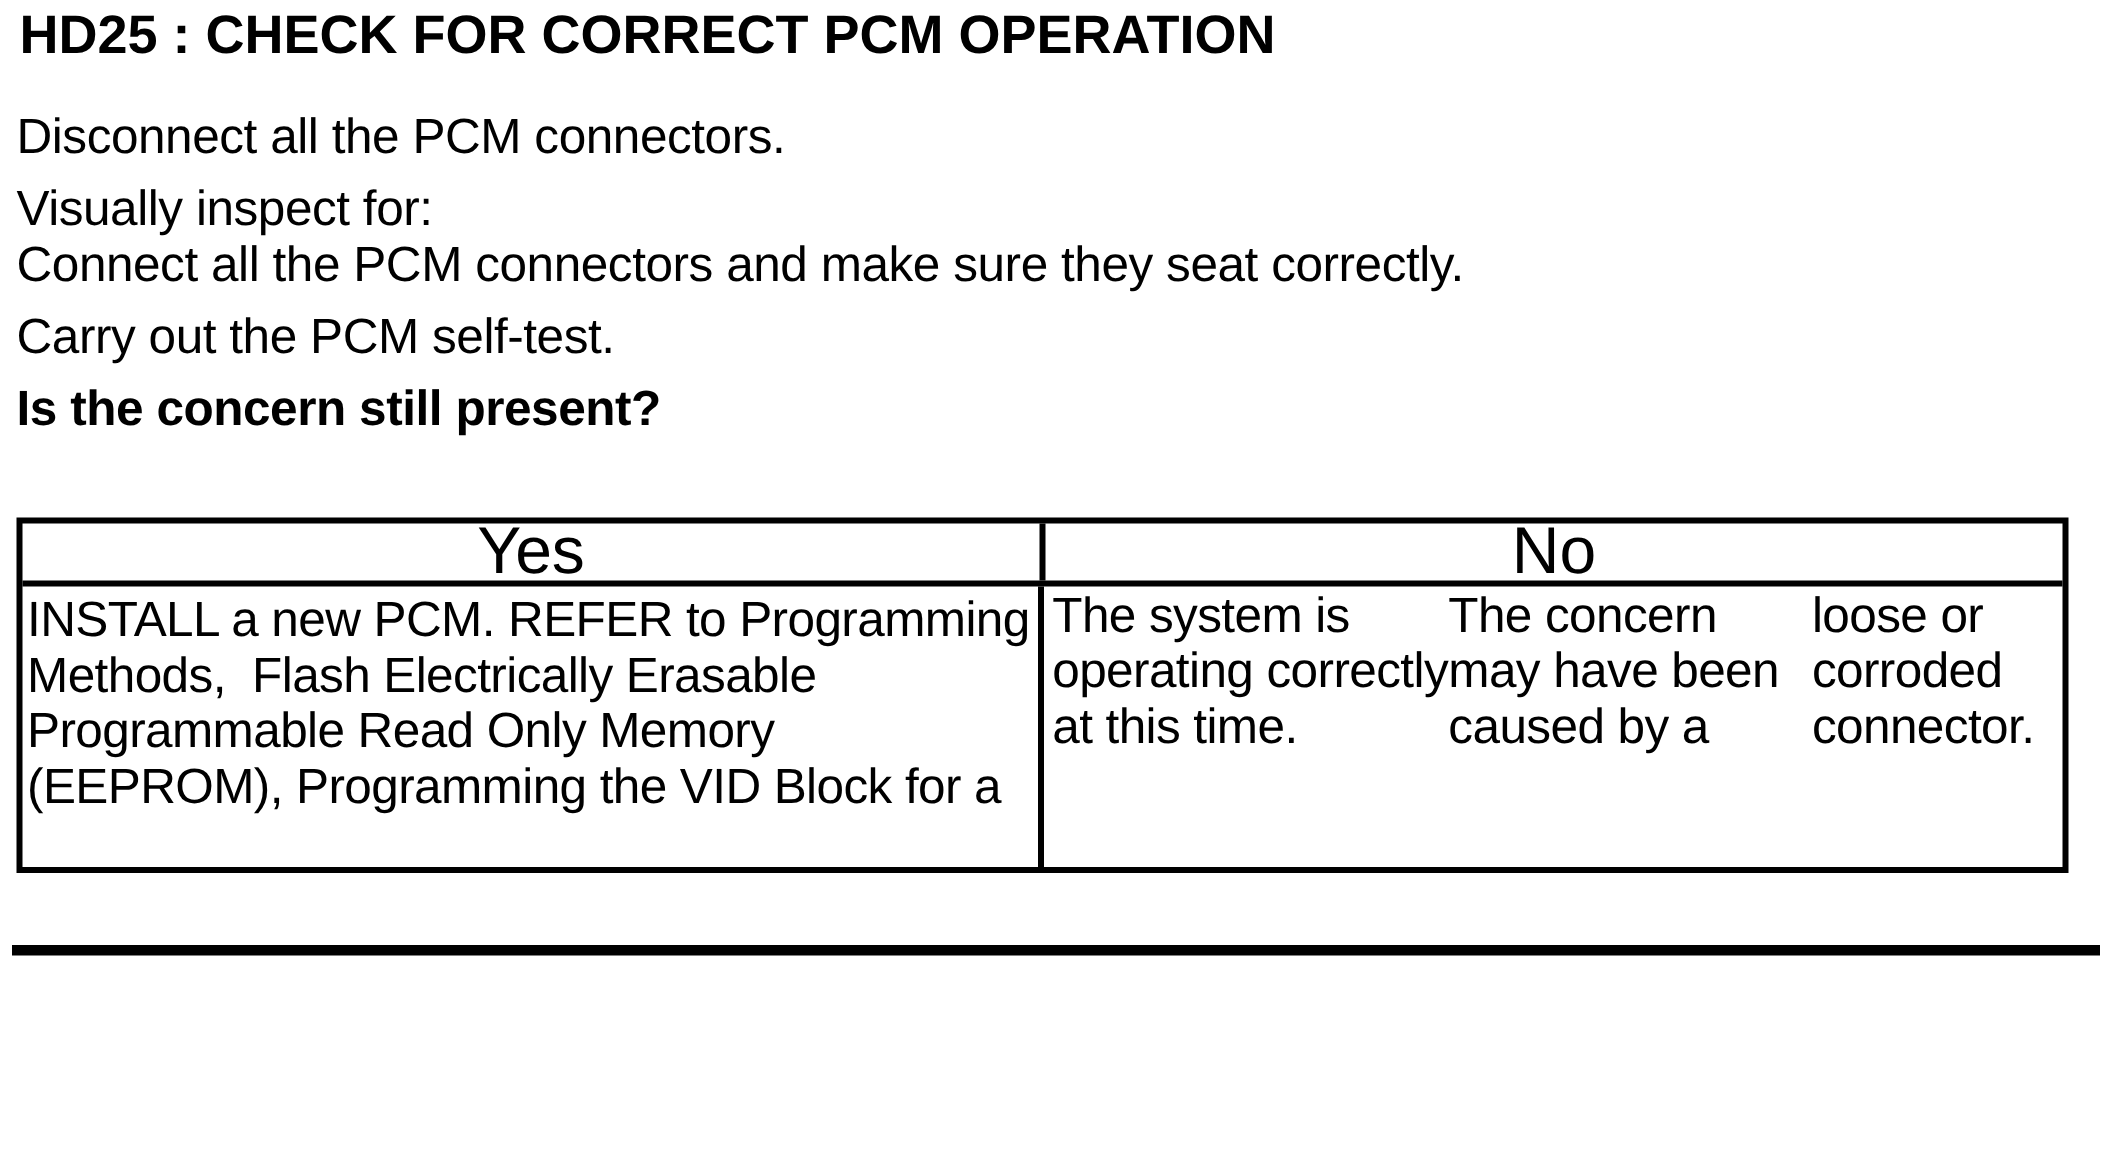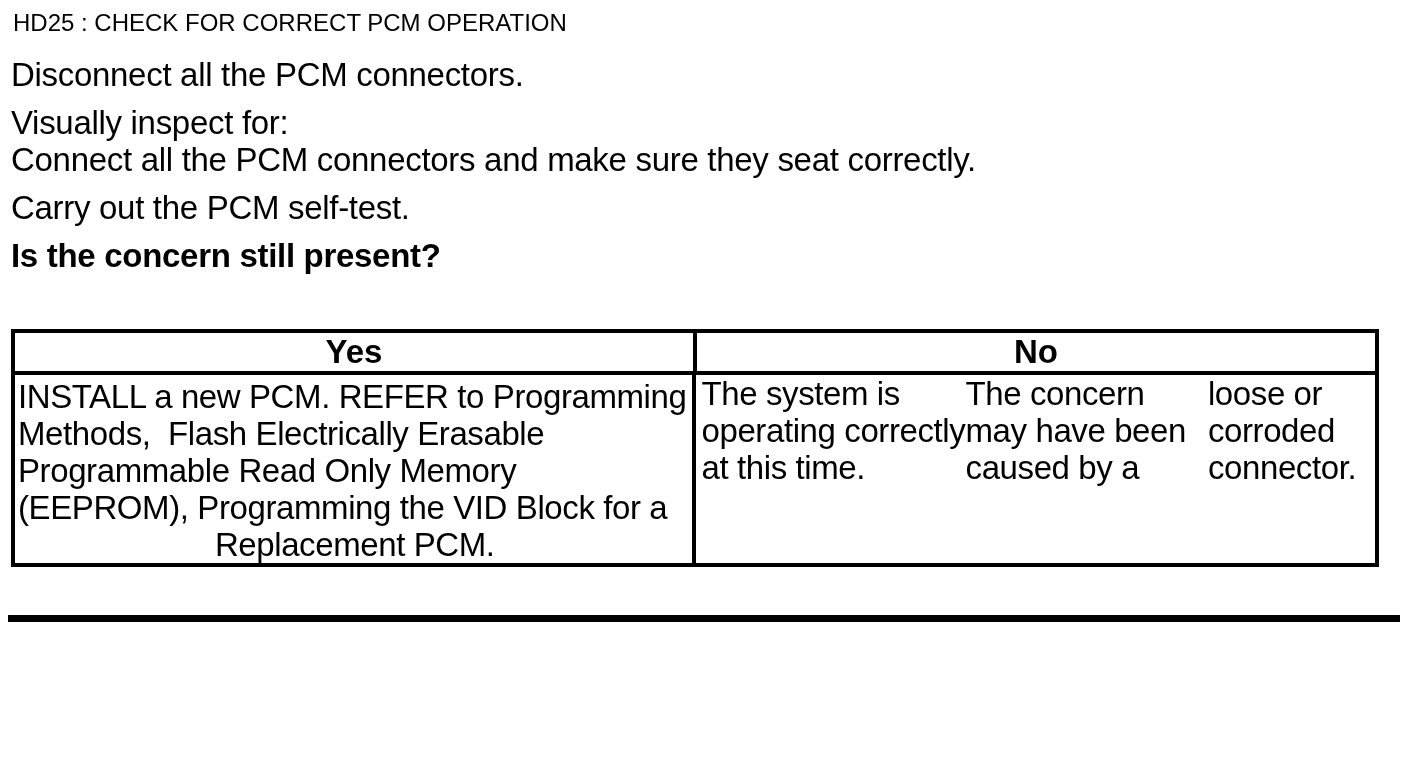--- a/index.html
+++ b/index.html
@@ -12,24 +12,24 @@
     height: 768px;
     overflow: hidden;
     font-family: "Liberation Sans", "DejaVu Sans", sans-serif;
     color: #000000;
   }
   .page {
     padding: 8px 0 0 11px;
     width: 1380px;
   }
   .title {
-    font-size: 24px;
-    font-weight: normal;
+    font-size: 36px;
+    font-weight: bold;
     line-height: 30px;
-    margin: 0 0 19px 2px;
+    margin: 0 0 35px 2px;
     letter-spacing: 0px;
   }
   .step {
     font-size: 33px;
     line-height: 36px;
     margin: 0 0 12px 0;
     letter-spacing: -0.3px;
   }
   .step.intro {
     margin-bottom: 1px;
@@ -62,22 +62,22 @@
     border-bottom: 4px solid #000000;
   }
   .t-cell {
     flex: 1 1 50%;
     min-width: 0;
   }
   .t-cell + .t-cell {
     border-left: 4px solid #000000;
   }
   .head-cell {
-    font-size: 33px;
-    font-weight: bold;
+    font-size: 44px;
+    font-weight: normal;
     line-height: 36px;
     text-align: center;
     padding: 1px 0;
   }
   .body-cell {
     min-height: 184px;
     font-size: 33px;
     line-height: 37px;
     letter-spacing: -0.4px;
   }
@@ -126,21 +126,20 @@
     <div class="t-row t-head-row">
       <div class="t-cell head-cell">Yes</div>
       <div class="t-cell head-cell">No</div>
     </div>
     <div class="t-row">
       <div class="t-cell body-cell yes-cell">
         <div class="cell-line">INSTALL a new PCM. REFER to Programming</div>
         <div class="cell-line">Methods,  Flash Electrically Erasable</div>
         <div class="cell-line">Programmable Read Only Memory</div>
         <div class="cell-line">(EEPROM), Programming the VID Block for a</div>
-        <div class="cell-line centered-line">Replacement PCM.</div>
       </div>
       <div class="t-cell body-cell no-cell">
         <div class="cell-line">The system is operating correctly at this time.</div>
         <div class="cell-line">The concern may have been caused by a</div>
         <div class="cell-line">loose or corroded connector.</div>
       </div>
     </div>
   </div>
 
   <div class="bottom-rule"></div>

